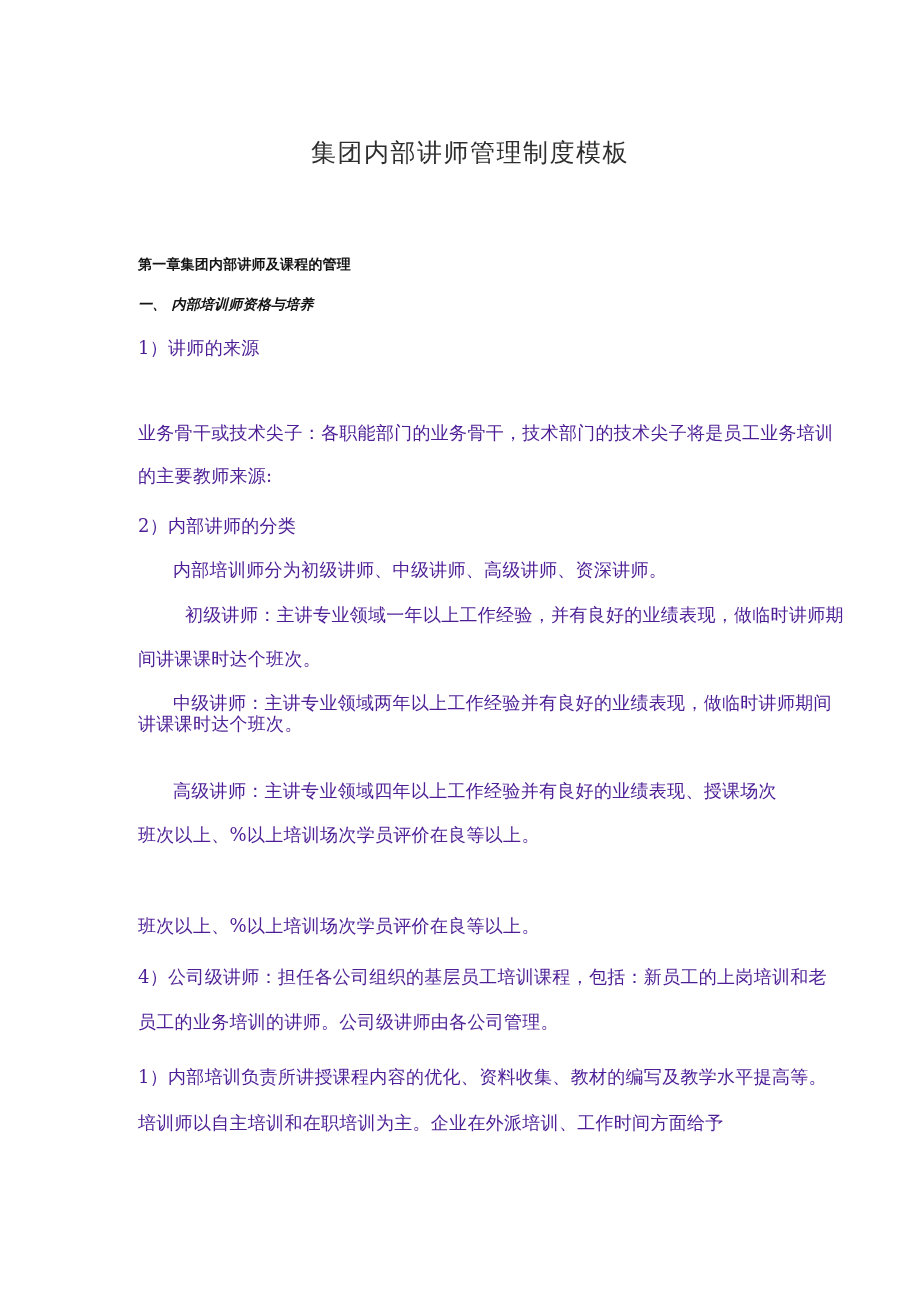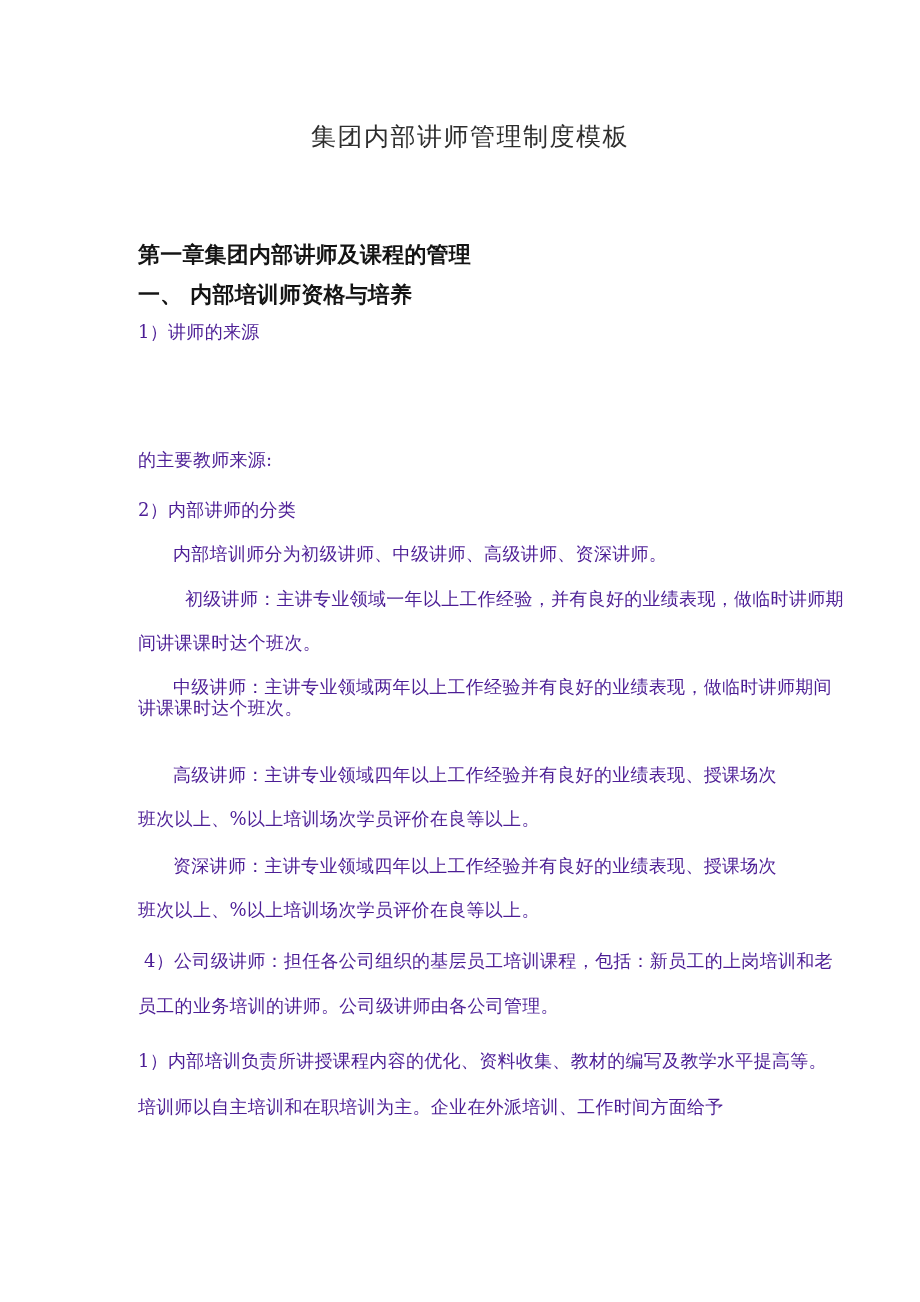--- a/index.html
+++ b/index.html
@@ -6,84 +6,85 @@
     margin: 0;
     padding: 0;
     background: #ffffff;
   }
   #page {
     position: relative;
     width: 920px;
     height: 1242px;
     background: #ffffff;
     overflow: hidden;
+    margin-top: 16px;
   }
   .abs {
     position: absolute;
     white-space: nowrap;
   }
   .doc-title {
     font-family: "DejaVu Serif", "Liberation Serif", serif;
     font-size: 25px;
     letter-spacing: 1.5px;
     color: #2e2e2e;
     font-weight: normal;
   }
   .heading {
     font-family: "DejaVu Sans", "Liberation Sans", sans-serif;
-    font-size: 22px;
+    font-size: 14px;
     font-weight: bold;
     color: #141414;
     letter-spacing: 0.2px;
   }
   .body-line {
     font-family: "DejaVu Serif", "Liberation Serif", serif;
     font-size: 18px;
     color: #4c1d95;
     letter-spacing: 0.3px;
   }
 </style>
 </head>
 <body>
 
 <div id="page">
 
   <div class="abs doc-title" style="top:120px; left:311px;">集团内部讲师管理制度模板</div>
 
   <div class="abs heading" style="top:240px; left:138px;">第一章集团内部讲师及课程的管理</div>
 
-  <div class="abs heading" style="top:280px; left:138px;">一、 内部培训师资格与培养</div>
+  <div class="abs heading" style="top:280px; left:138px;font-style:italic;">一、 内部培训师资格与培养</div>
 
   <div class="abs body-line" style="top:320px; left:138px;">1）讲师的来源</div>
 
 
+  <div class="abs body-line" style="top:405px; left:138px;">业务骨干或技术尖子：各职能部门的业务骨干，技术部门的技术尖子将是员工业务培训</div>
 
   <div class="abs body-line" style="top:448px; left:138px;">的主要教师来源:</div>
 
   <div class="abs body-line" style="top:498px; left:138px;">2）内部讲师的分类</div>
 
   <div class="abs body-line" style="top:542px; left:173px;">内部培训师分为初级讲师、中级讲师、高级讲师、资深讲师。</div>
 
   <div class="abs body-line" style="top:587px; left:185px;">初级讲师：主讲专业领域一年以上工作经验，并有良好的业绩表现，做临时讲师期</div>
 
   <div class="abs body-line" style="top:631px; left:138px;">间讲课课时达个班次。</div>
 
   <div class="abs body-line" style="top:675px; left:173px;">中级讲师：主讲专业领域两年以上工作经验并有良好的业绩表现，做临时讲师期间</div>
 
   <div class="abs body-line" style="top:696px; left:138px;">讲课课时达个班次。</div>
 
   <div class="abs body-line" style="top:763px; left:173px;">高级讲师：主讲专业领域四年以上工作经验并有良好的业绩表现、授课场次</div>
 
   <div class="abs body-line" style="top:807px; left:138px;">班次以上、%以上培训场次学员评价在良等以上。</div>
 
-  <div class="abs body-line" style="top:854px; left:173px;">资深讲师：主讲专业领域四年以上工作经验并有良好的业绩表现、授课场次</div>
 
   <div class="abs body-line" style="top:898px; left:138px;">班次以上、%以上培训场次学员评价在良等以上。</div>
 
-  <div class="abs body-line" style="top:949px; left:144px;">4）公司级讲师：担任各公司组织的基层员工培训课程，包括：新员工的上岗培训和老</div>
+  <div class="abs body-line" style="top:949px; left:138px;">4）公司级讲师：担任各公司组织的基层员工培训课程，包括：新员工的上岗培训和老</div>
 
   <div class="abs body-line" style="top:994px; left:138px;">员工的业务培训的讲师。公司级讲师由各公司管理。</div>
 
   <div class="abs body-line" style="top:1049px; left:138px;">1）内部培训负责所讲授课程内容的优化、资料收集、教材的编写及教学水平提高等。</div>
 
   <div class="abs body-line" style="top:1095px; left:138px;">培训师以自主培训和在职培训为主。企业在外派培训、工作时间方面给予</div>
 
 
 </div>
 

